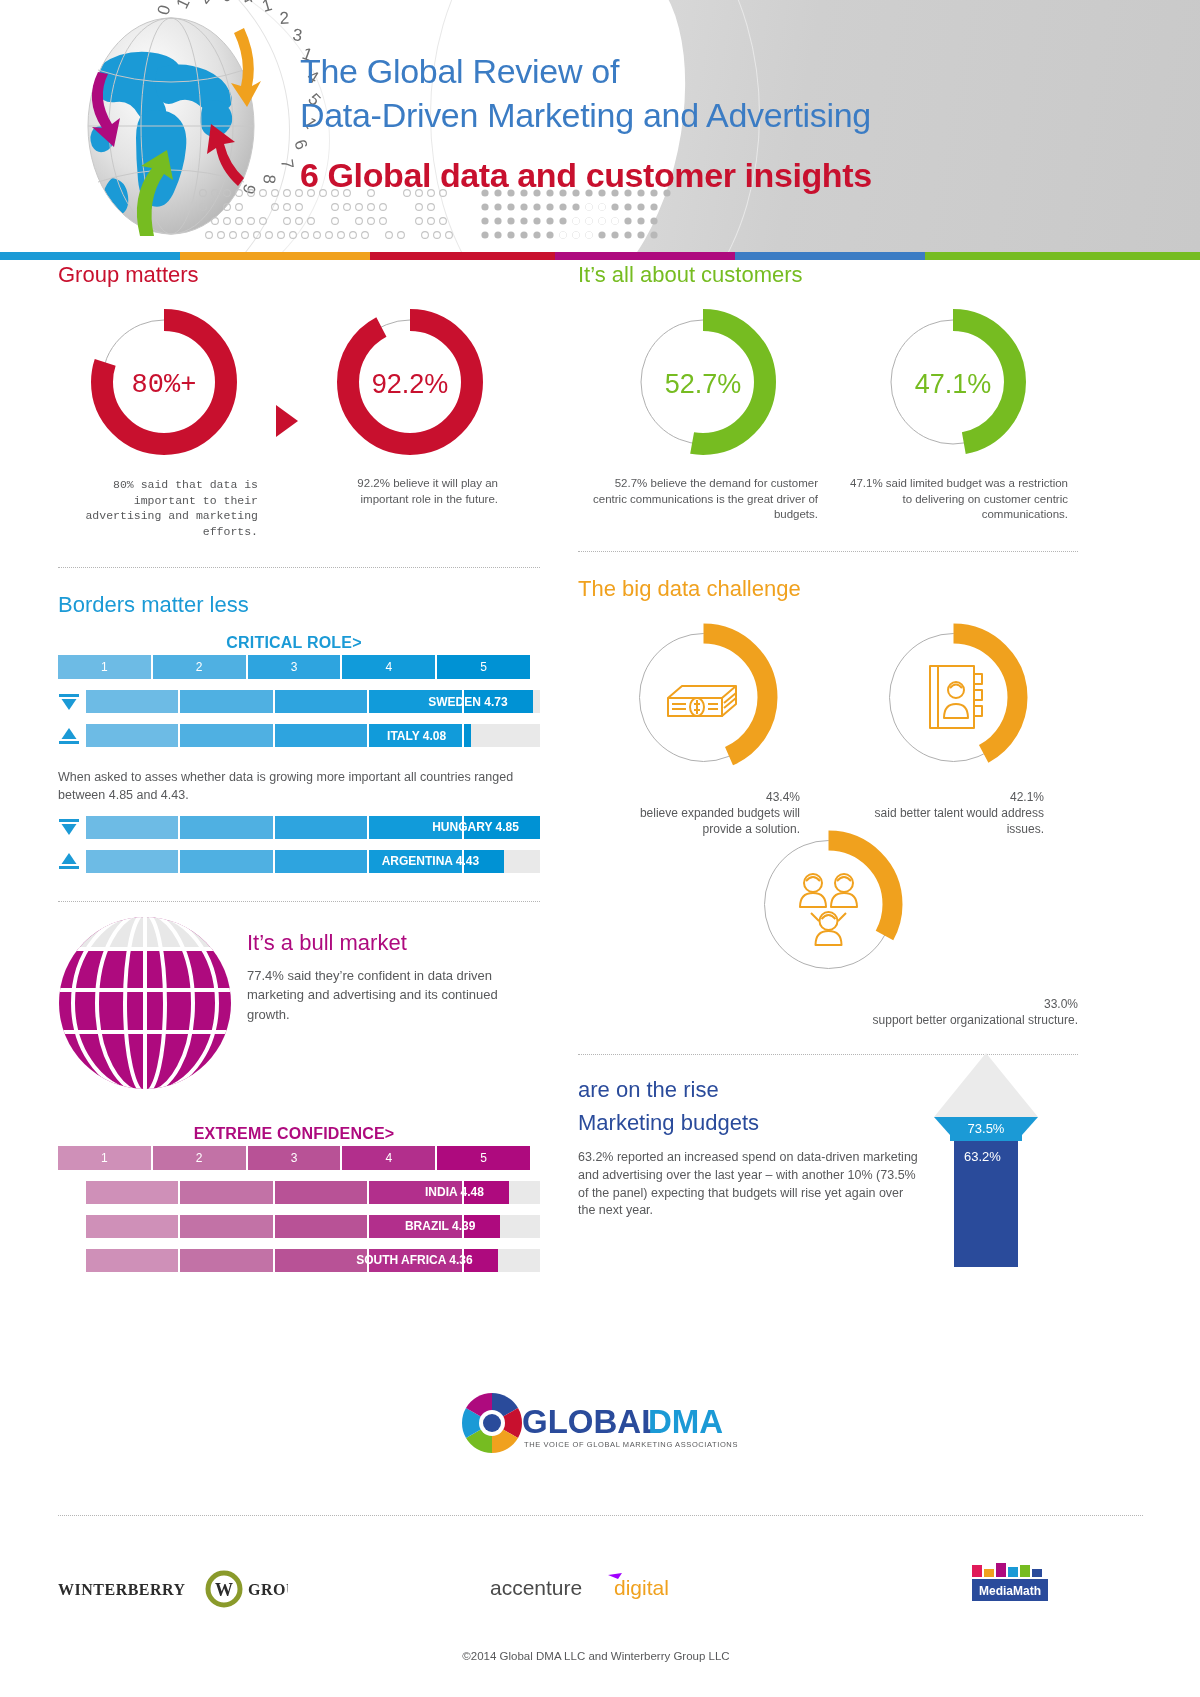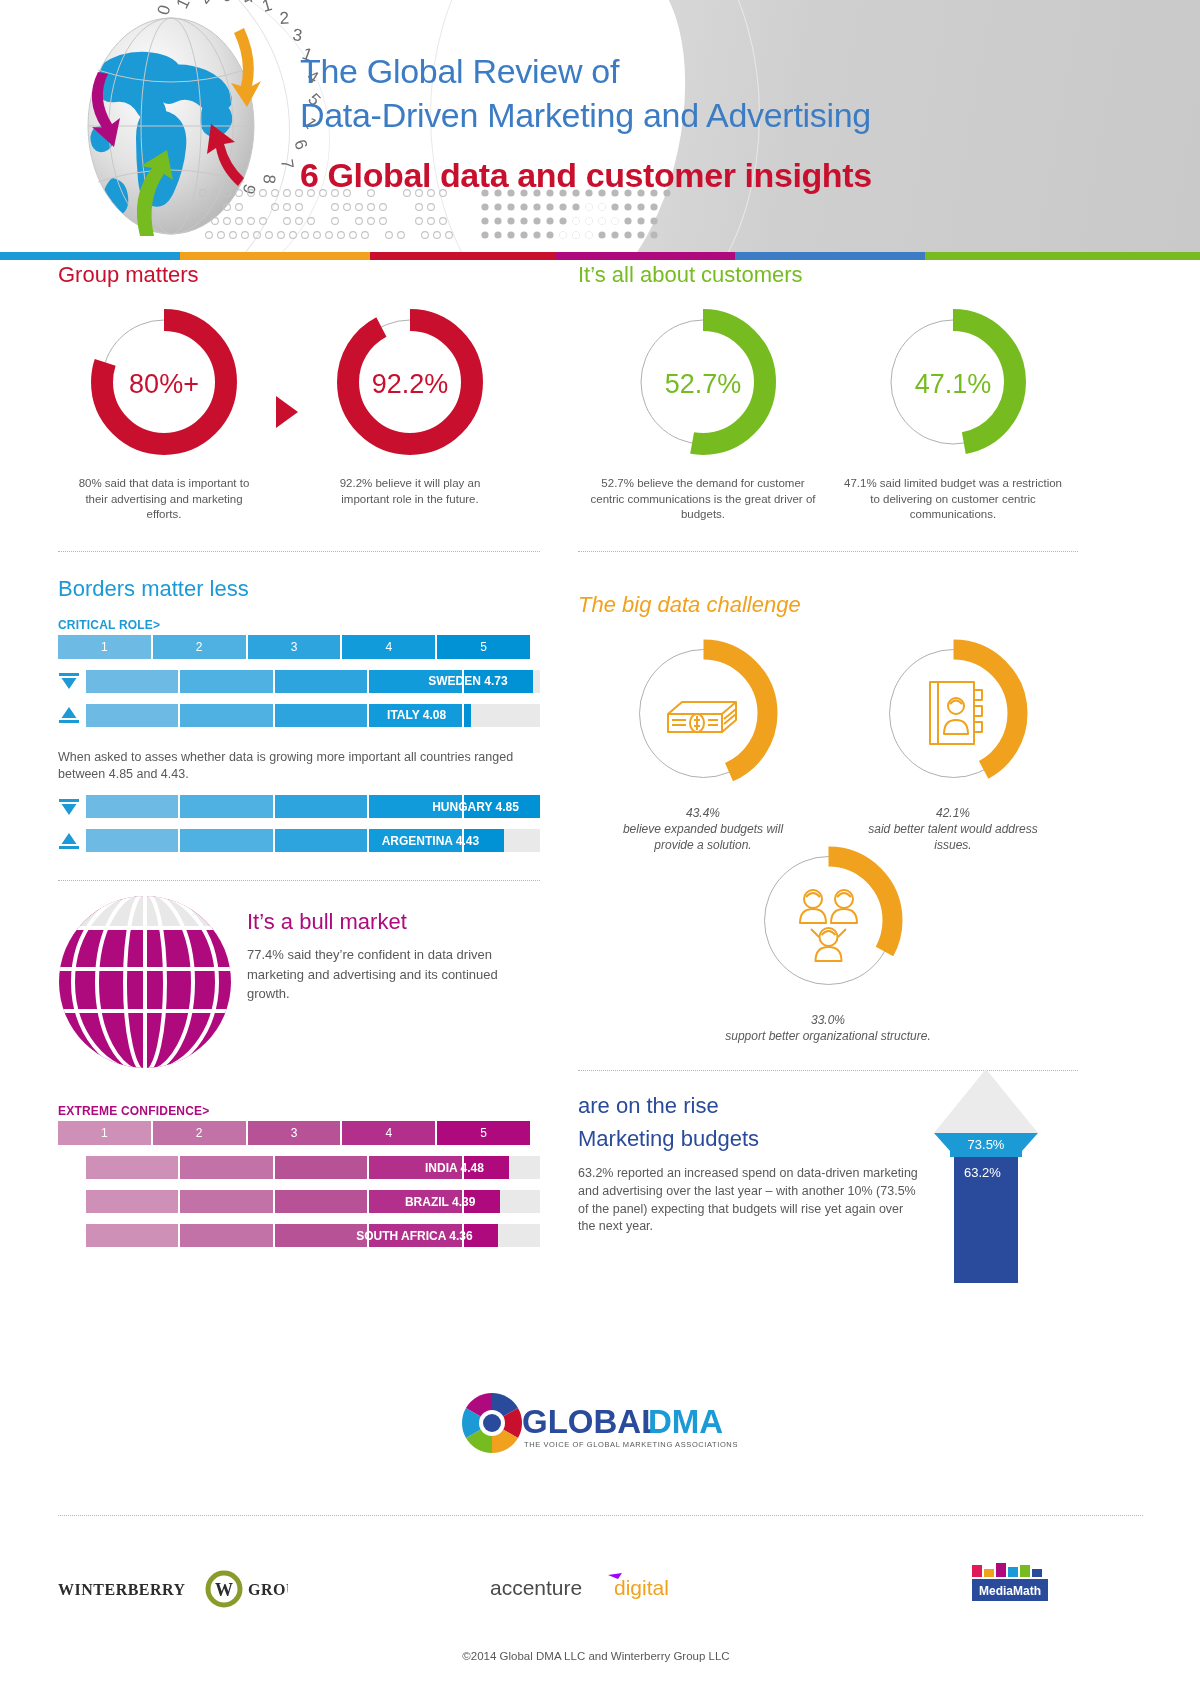--- a/index.html
+++ b/index.html
@@ -70,29 +70,29 @@
 
   
   .donut-row { display:flex; align-items:flex-start; }
   .donut-cell { text-align:center; }
   .donut { position:relative; display:inline-block; }
   .donut .val {
     position:absolute; left:0; top:0; width:100%; height:100%;
     display:flex; align-items:center; justify-content:center;
     font-size:27px; font-weight:400;
   }
-  .caption { font-size:11.5px; line-height:1.35; color:#58595b; margin-top:10px; }
+  .caption { font-size:11.5px; line-height:1.35; color:#58595b; margin-top:10px;text-align:right; }
   .arrow-sep {
     width:0; height:0; border-left:22px solid #c8102e;
     border-top:16px solid transparent; border-bottom:16px solid transparent;
     align-self:center; margin:0 6px;
   }
 
   
-  .scale-label { text-align:left; font-size:12px; font-weight:700; letter-spacing:0.2px; margin-bottom:3px; }
+  .scale-label { text-align:center; font-size:16px; font-weight:700; letter-spacing:0.2px; margin-bottom:3px; }
   .scale-header { display:flex; height:24px; width:472px; }
   .scale-header div {
     flex:1; color:#ffffff; font-size:12px; display:flex; align-items:center; justify-content:center;
     border-right:2px solid #ffffff;
   }
   .scale-header div:last-child { border-right:none; }
 
   .bar-row { display:flex; align-items:center; margin-top:11px; }
   .bar-icon { width:22px; height:22px; margin-right:6px; flex:0 0 22px; }
   .bar-track { position:relative; width:472px; height:23px; background:#e9e9e9; overflow:hidden; }
@@ -350,21 +350,21 @@
 </div>
 
 <div class="content">
 
   <div class="col-left">
 
     <section>
       <h2 class="sec red">Group matters</h2>
 
       <div class="donut-row" style="margin-top:14px;">
-        <div class="donut-cell" style="width:212px;">
+        <div class="donut-cell" style="width:212px;font-family:Liberation Mono, monospace;">
           <div class="donut">
             <svg width="160" height="160" viewBox="0 0 160 160">
               <circle cx="80" cy="80" r="62" fill="none" stroke="#b0b0b0" stroke-width="1"></circle>
               <circle cx="80" cy="80" r="62" fill="none" stroke="#c8102e" stroke-width="22" stroke-dasharray="311.7 77.9" stroke-dashoffset="0" transform="rotate(-90 80 80)"></circle>
             </svg>
             <div class="val red">80%+</div>
           </div>
           <div class="caption" style="padding:0 12px;">80% said that data is important to their advertising and marketing efforts.</div>
         </div>
 
@@ -573,21 +573,21 @@
             </svg>
             <div class="val green">47.1%</div>
           </div>
           <div class="caption" style="padding:0 10px;">47.1% said limited budget was a restriction to delivering on customer centric communications.</div>
         </div>
       </div>
     </section>
 
     <div class="divider" style="margin-top:28px;"></div>
 
-    <section style="margin-top:40px;font-style:italic;">
+    <section style="margin-top:24px;">
       <h2 class="sec orange">The big data challenge</h2>
 
       <div class="donut-row" style="margin-top:18px;">
 
         <div class="donut-cell" style="width:250px;">
           <div class="donut">
             <svg width="155" height="155" viewBox="0 0 155 155">
               <circle cx="77.5" cy="77.5" r="64" fill="none" stroke="#b0b0b0" stroke-width="1"></circle>
               <circle cx="77.5" cy="77.5" r="64" fill="none" stroke="#f0a11e" stroke-width="20" stroke-dasharray="174.5 227.6" transform="rotate(-90 77.5 77.5)"></circle>
               <g transform="translate(38,52)" fill="none" stroke="#f0a11e" stroke-width="2" stroke-linejoin="round">

